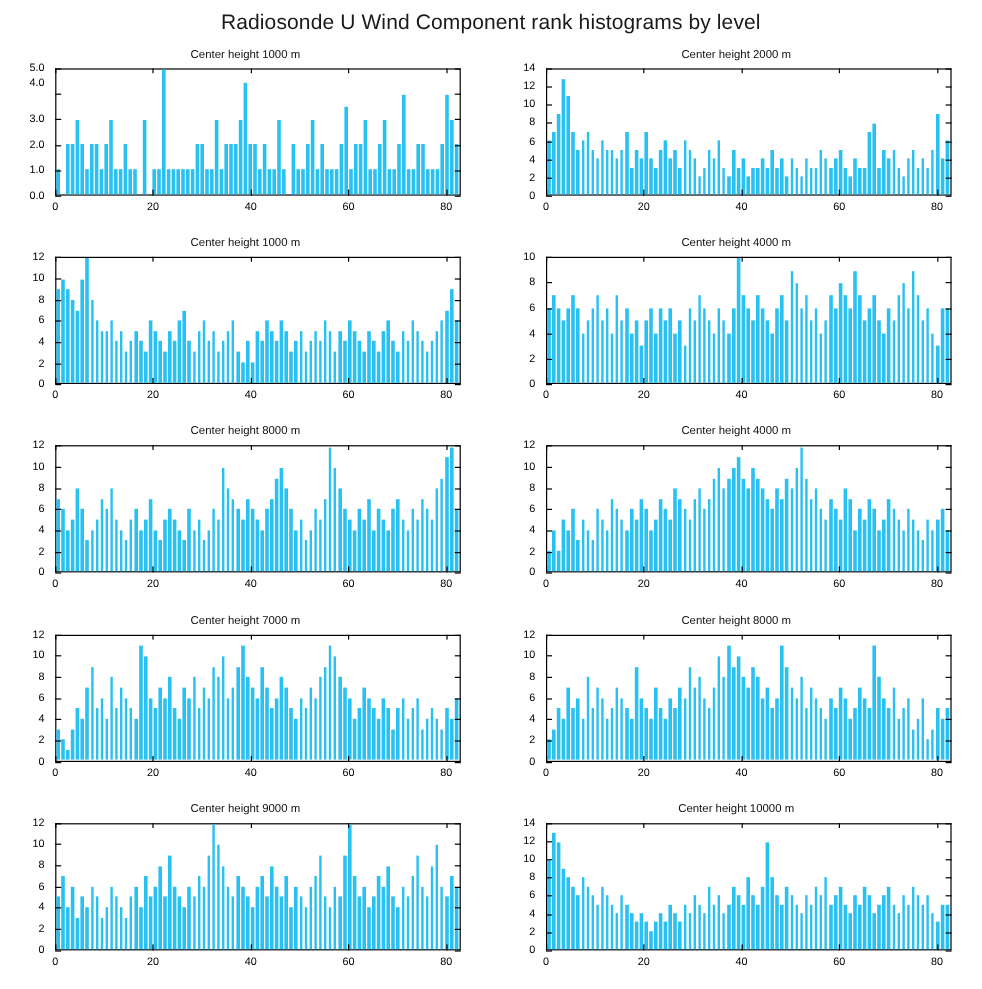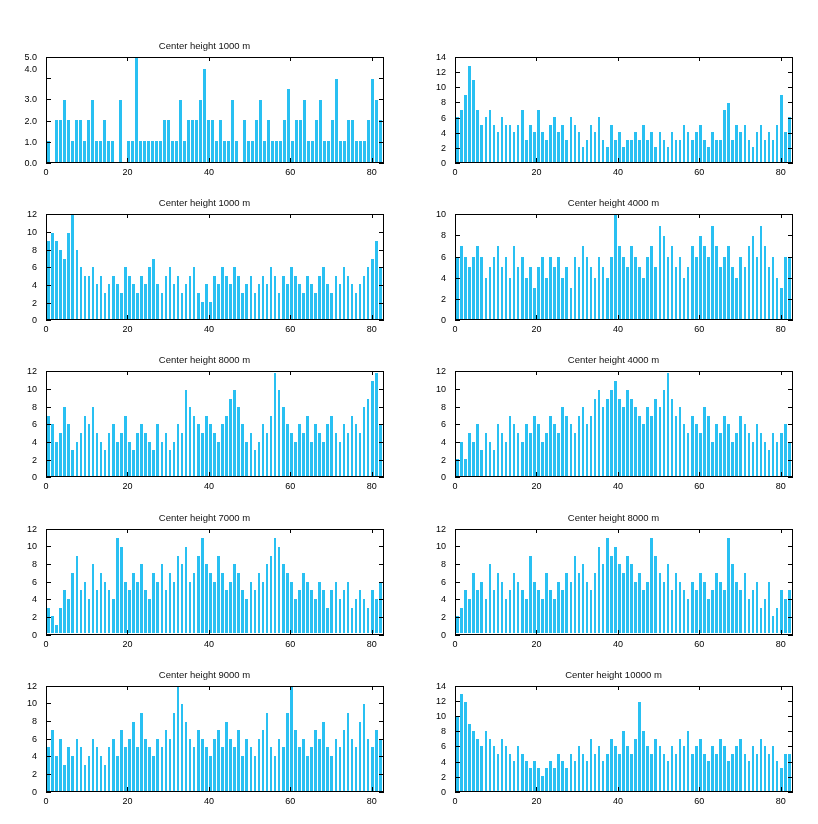--- a/index.html
+++ b/index.html
@@ -130,20 +130,21 @@
     line-height: 9px;
     transform: translateX(-50%);
     color: #000;
     white-space: nowrap;
   }
 </style>
 </head>
 <body>
 
 <div id="page">
+  <div id="main-title">Radiosonde U Wind Component rank histograms by level</div>
   <div id="grid">
       <div class="panel" style="left: 0px; top: 0px;">
         <div class="panel-title">Center height 1000 m</div>
         <div class="plot-wrap">
           <div class="plot-frame"></div>
           <div class="bars">
             <div class="bar" style="height: 20.72px; background: rgb(41, 192, 242);"></div>
             <div class="bar" style="height: 0px; background: rgb(41, 192, 242);"></div>
             <div class="bar" style="height: 41.44px; background: rgb(41, 192, 242);"></div>
             <div class="bar" style="height: 41.44px; background: rgb(41, 192, 242);"></div>
@@ -259,20 +260,21 @@
         <div class="xtick-top" style="left: 208.892px; top: 19px;"></div>
         <div class="xlab" style="left: 208.892px; top: 130px;">40</div>
         <div class="xtick" style="left: 290.337px; top: 120px;"></div>
         <div class="xtick-top" style="left: 290.337px; top: 19px;"></div>
         <div class="xlab" style="left: 290.337px; top: 130px;">60</div>
         <div class="xtick" style="left: 371.783px; top: 120px;"></div>
         <div class="xtick-top" style="left: 371.783px; top: 19px;"></div>
         <div class="xlab" style="left: 371.783px; top: 130px;">80</div>
       </div>
       <div class="panel" style="left: 409px; top: 0px;">
+        <div class="panel-title">Center height 2000 m</div>
         <div class="plot-wrap">
           <div class="plot-frame"></div>
           <div class="bars">
             <div class="bar" style="height: 44.4px; background: rgb(41, 192, 242);"></div>
             <div class="bar" style="height: 51.8px; background: rgb(41, 192, 242);"></div>
             <div class="bar" style="height: 66.6px; background: rgb(41, 192, 242);"></div>
             <div class="bar" style="height: 96.2px; background: rgb(41, 192, 242);"></div>
             <div class="bar" style="height: 81.4px; background: rgb(41, 192, 242);"></div>
             <div class="bar" style="height: 51.8px; background: rgb(41, 192, 242);"></div>
             <div class="bar" style="height: 37px; background: rgb(41, 192, 242);"></div>

